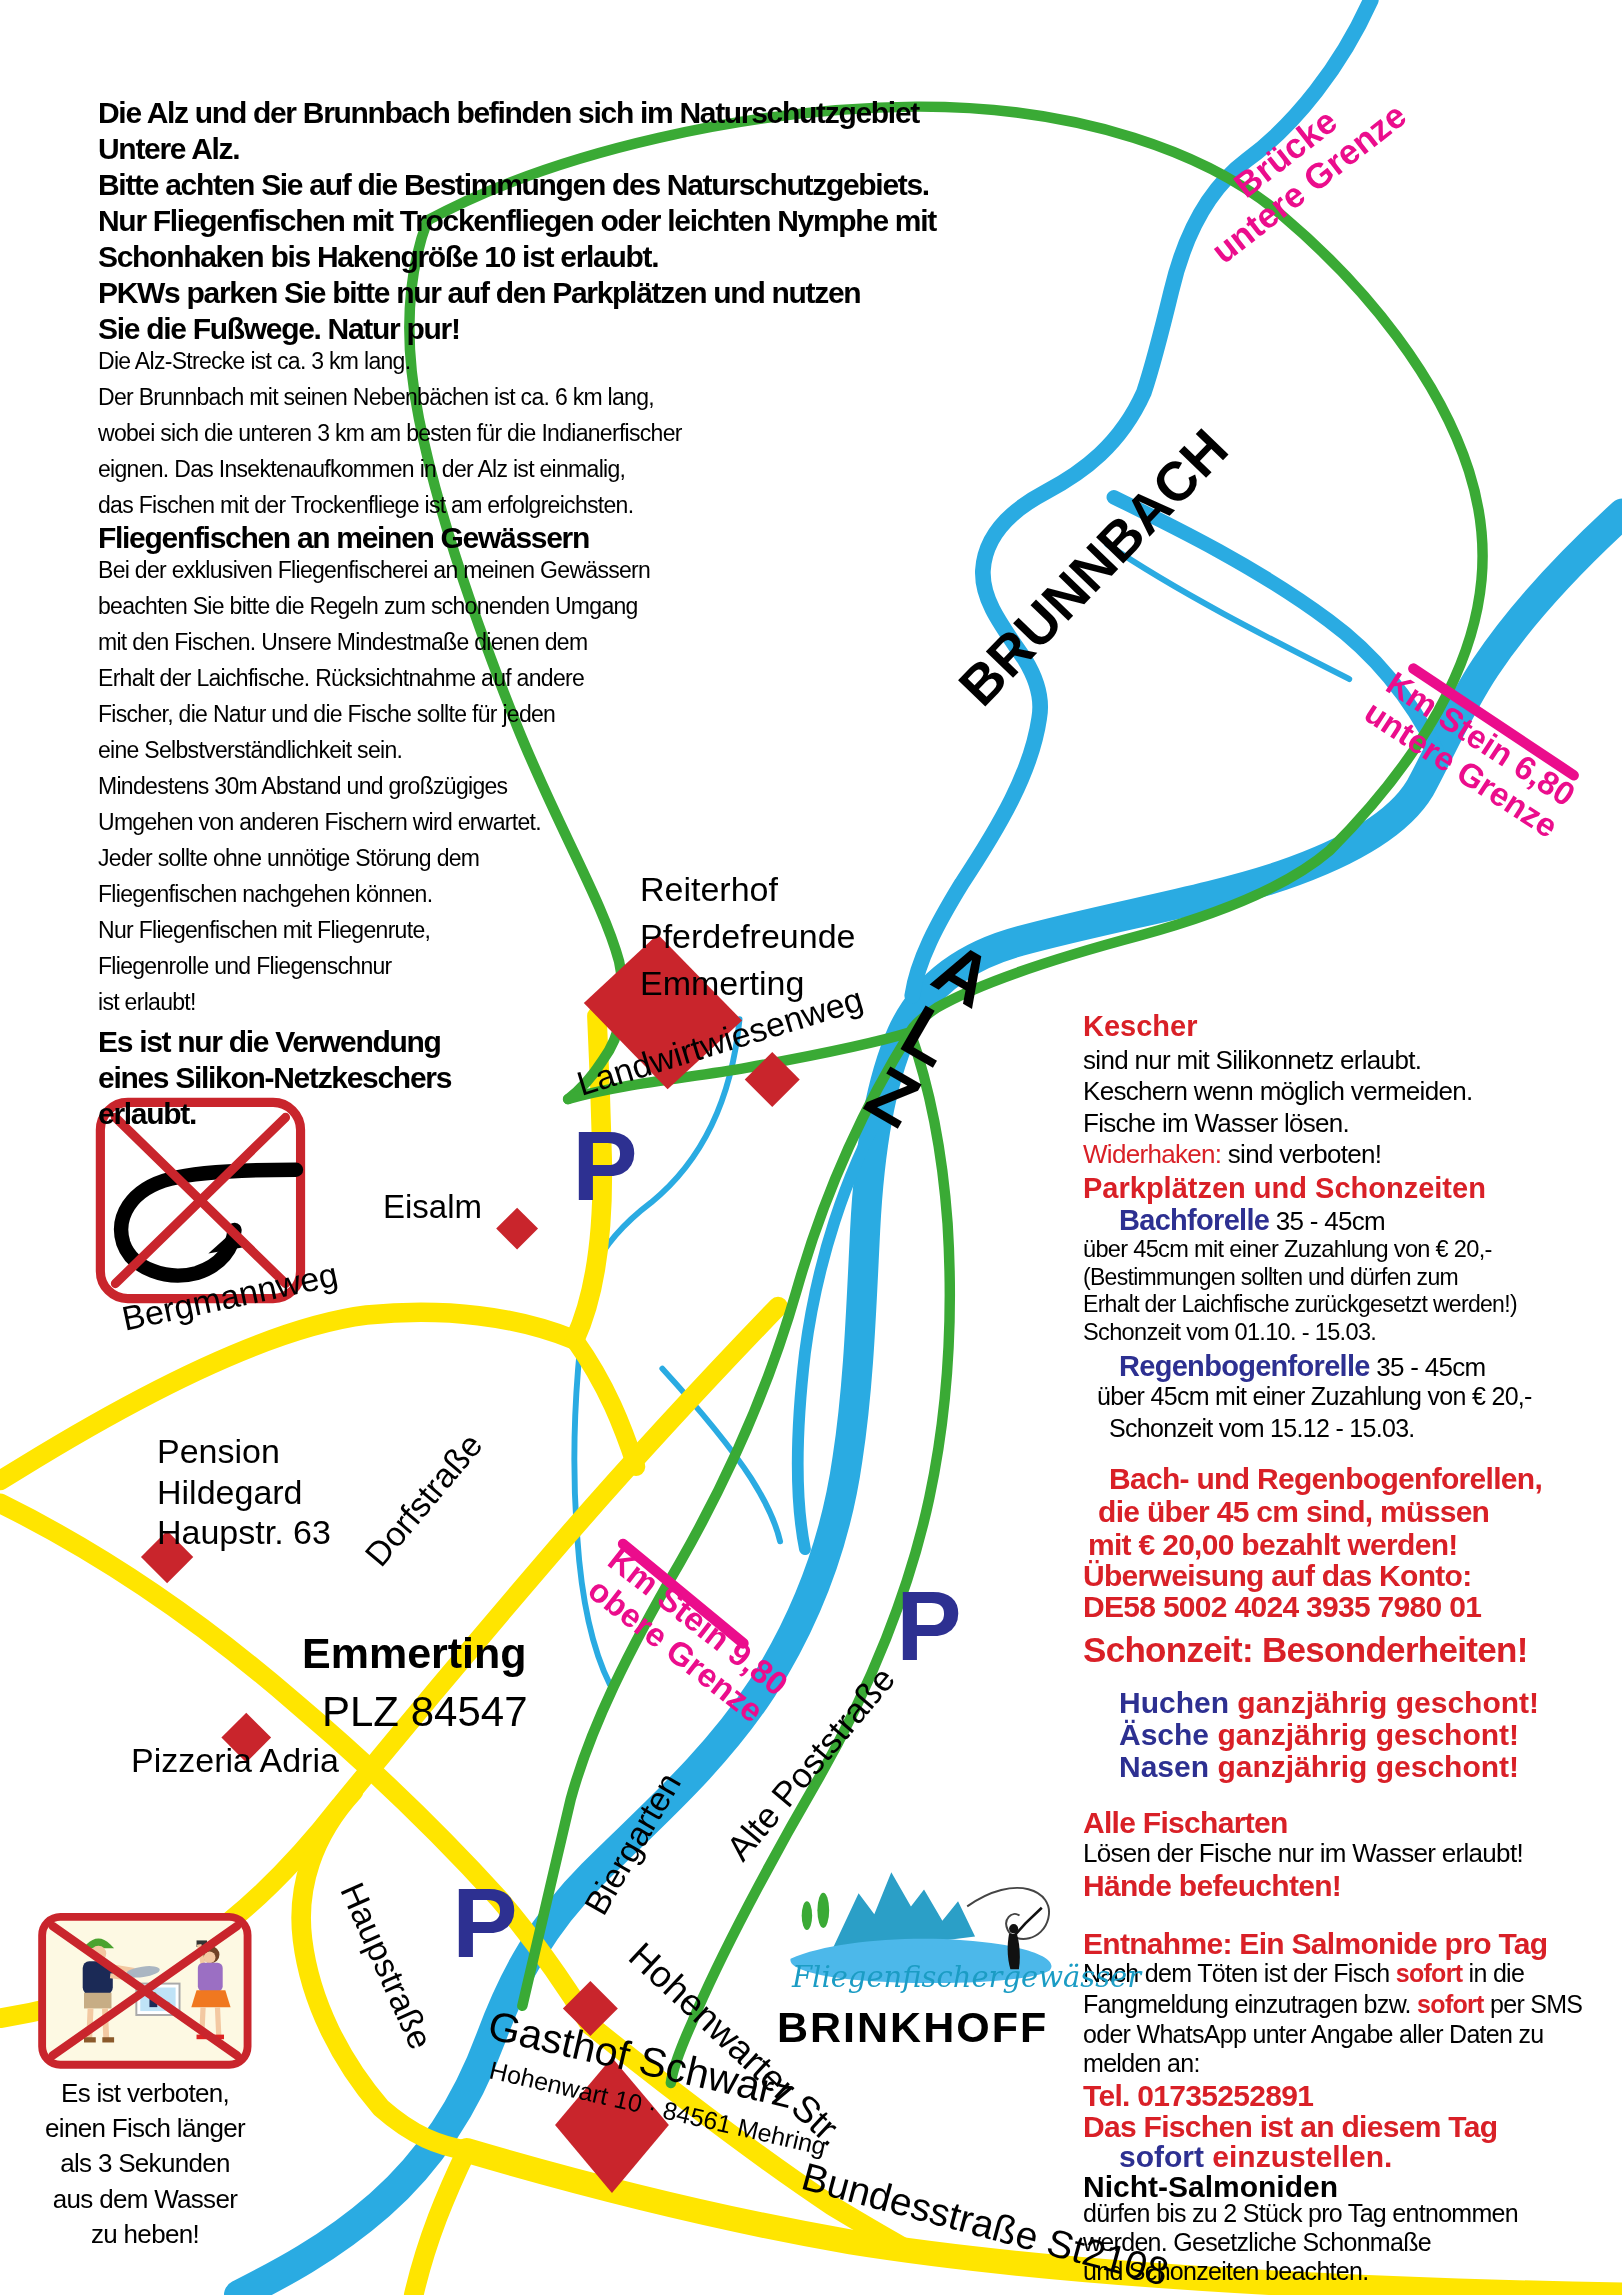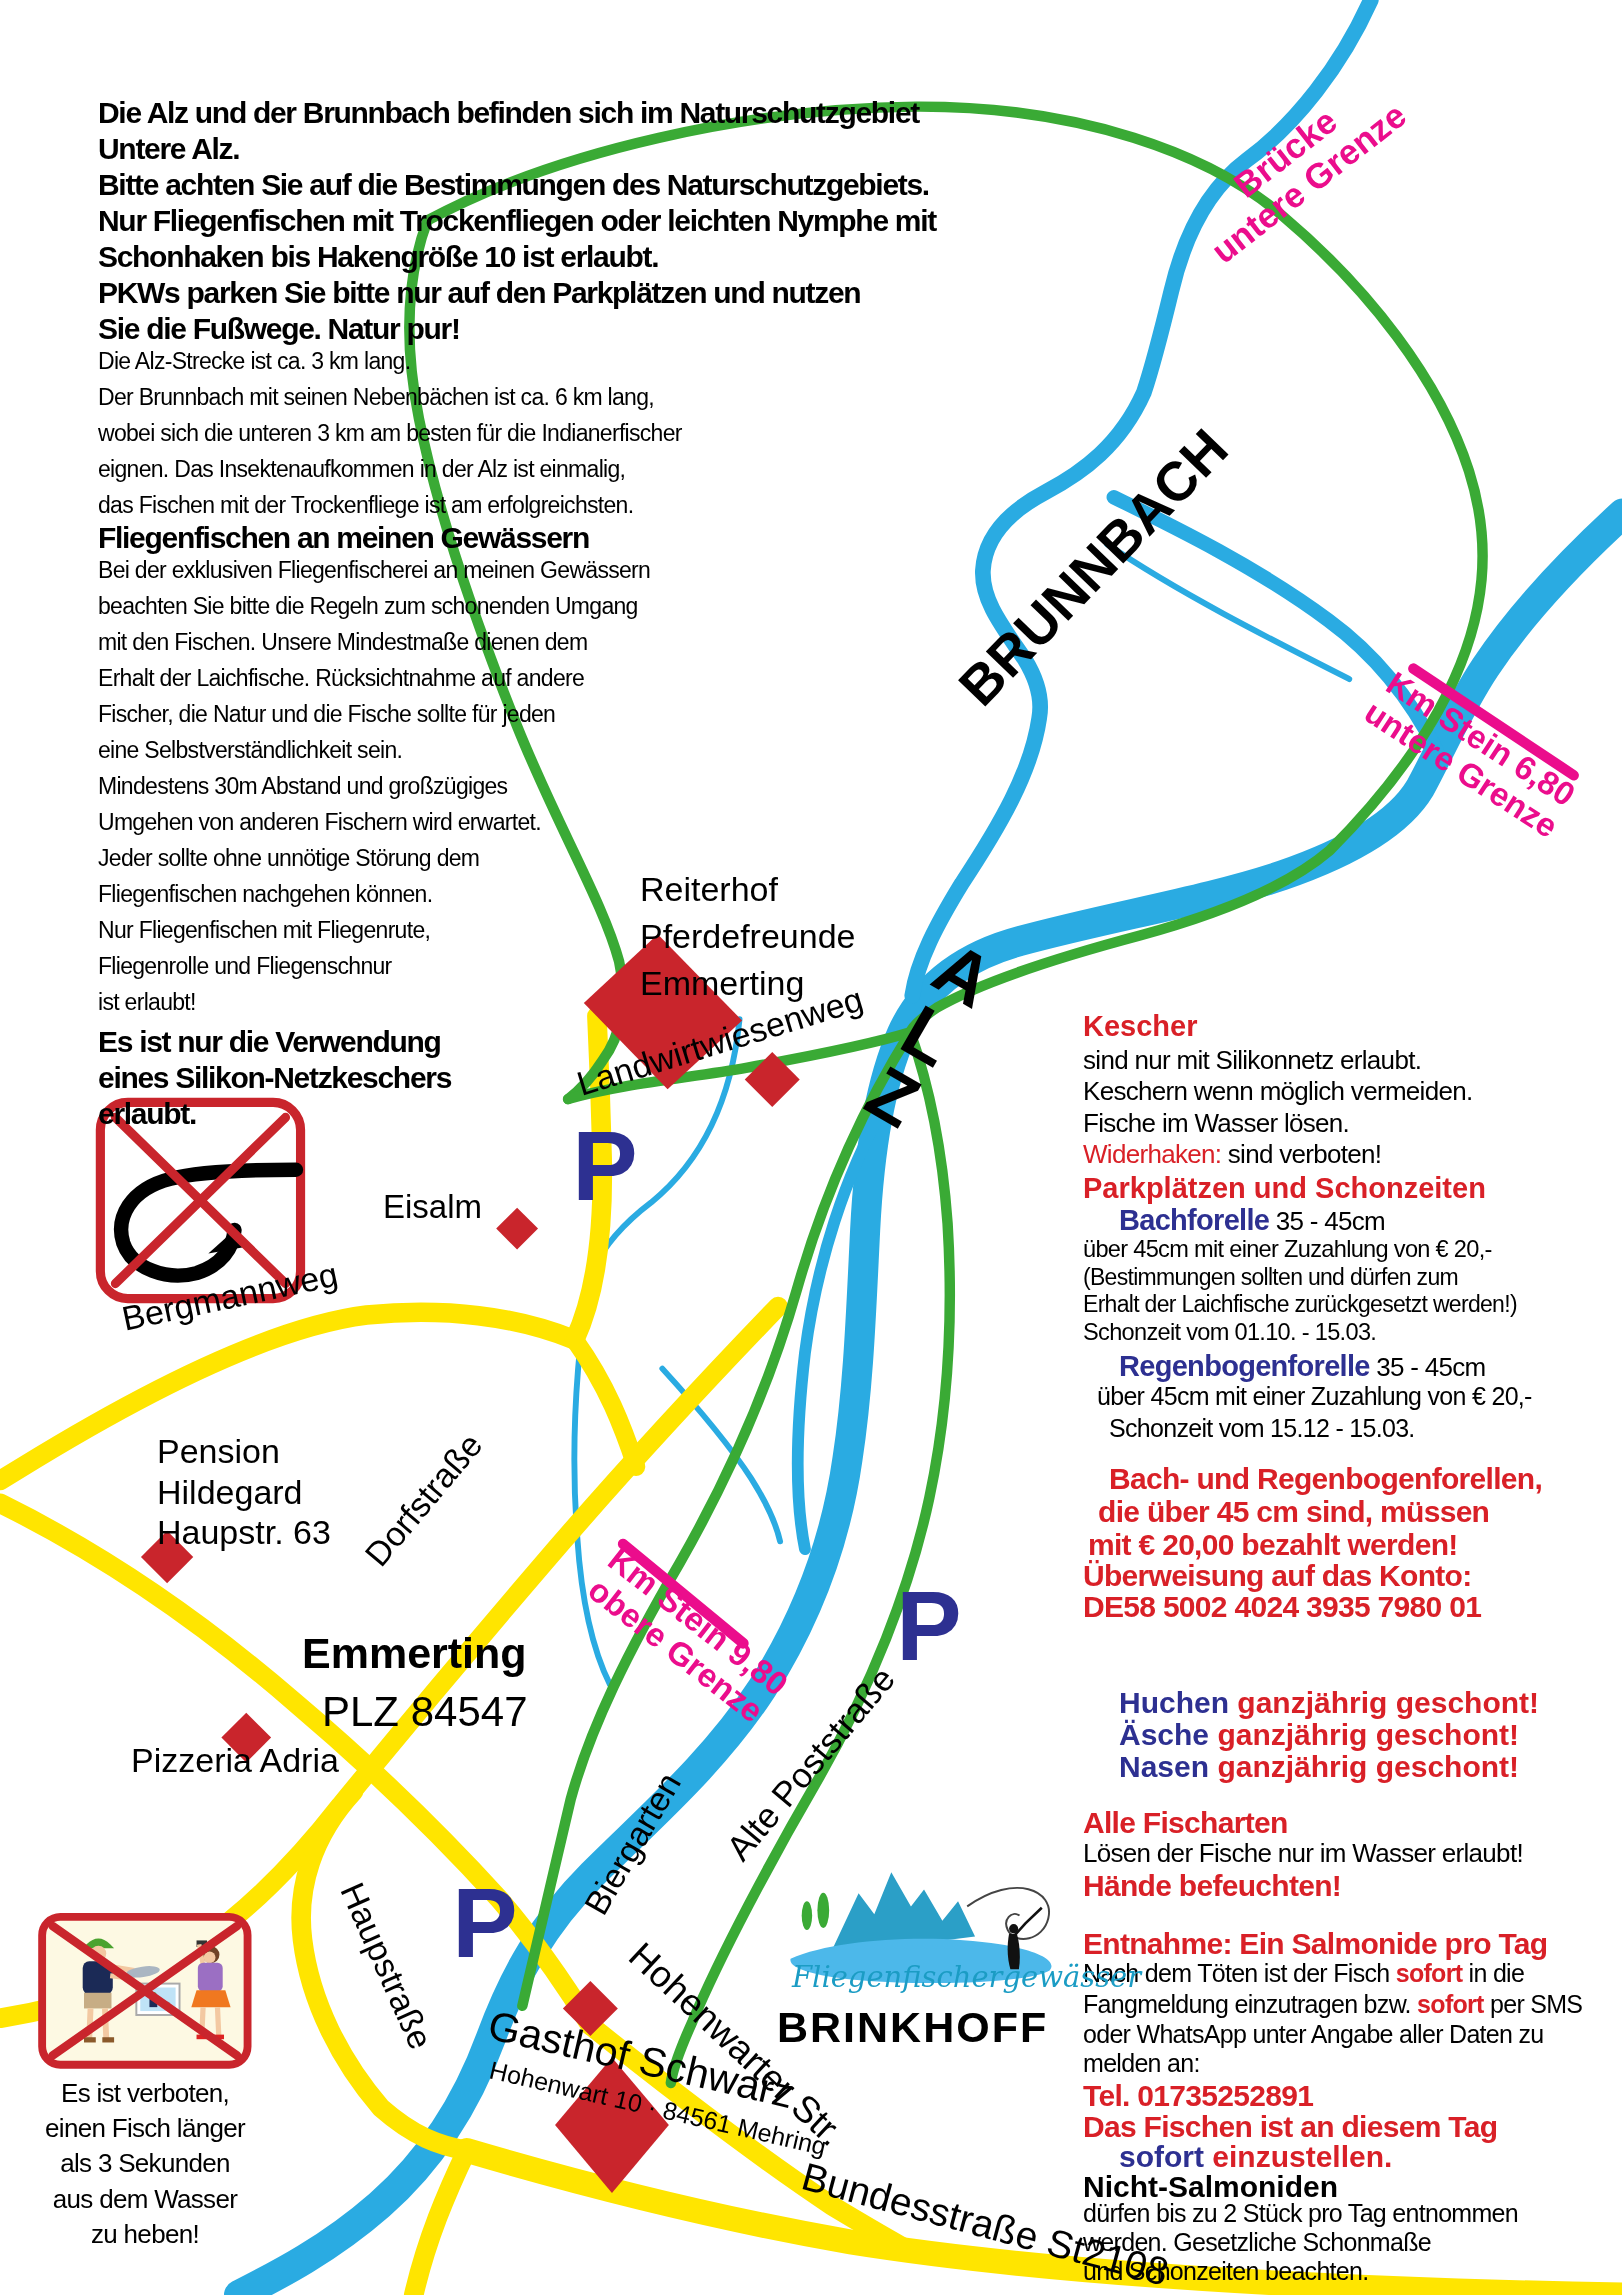--- a/index.html
+++ b/index.html
@@ -187,20 +187,21 @@
   </div>
 
   <div>
     <div class="ln rb46" style="left:1109px;top:1463px">Bach- und Regenbogenforellen,</div>
     <div class="ln rb46" style="left:1098px;top:1496px">die über 45 cm sind, müssen</div>
     <div class="ln rb46" style="left:1088px;top:1529px">mit € 20,00 bezahlt werden!</div>
     <div class="ln rb46" style="left:1083px;top:1560px">Überweisung auf das Konto:</div>
     <div class="ln rb46" style="left:1083px;top:1591px">DE58 5002 4024 3935 7980 01</div>
   </div>
 
+  <div class="ln rb54" style="left:1083px;top:1632px">Schonzeit: Besonderheiten!</div>
 
   <div>
     <div class="ln" style="left:1083px;top:1687px;font-size:30px"><span class="navy">Huchen</span><span class="redtx blkb" style="color:#d92027"> ganzjährig geschont!</span></div>
     <div class="ln" style="left:1083px;top:1719px;font-size:30px"><span class="navy">Äsche</span><span class="redtx blkb" style="color:#d92027"> ganzjährig geschont!</span></div>
     <div class="ln" style="left:1083px;top:1751px;font-size:30px"><span class="navy">Nasen</span><span class="redtx blkb" style="color:#d92027"> ganzjährig geschont!</span></div>
   </div>
 
   <div>
     <div class="ln rb46" style="left:1083px;top:1807px">Alle Fischarten</div>
     <div class="ln r40" style="left:1083px;top:1840px">Lösen der Fische nur im Wasser erlaubt!</div>

